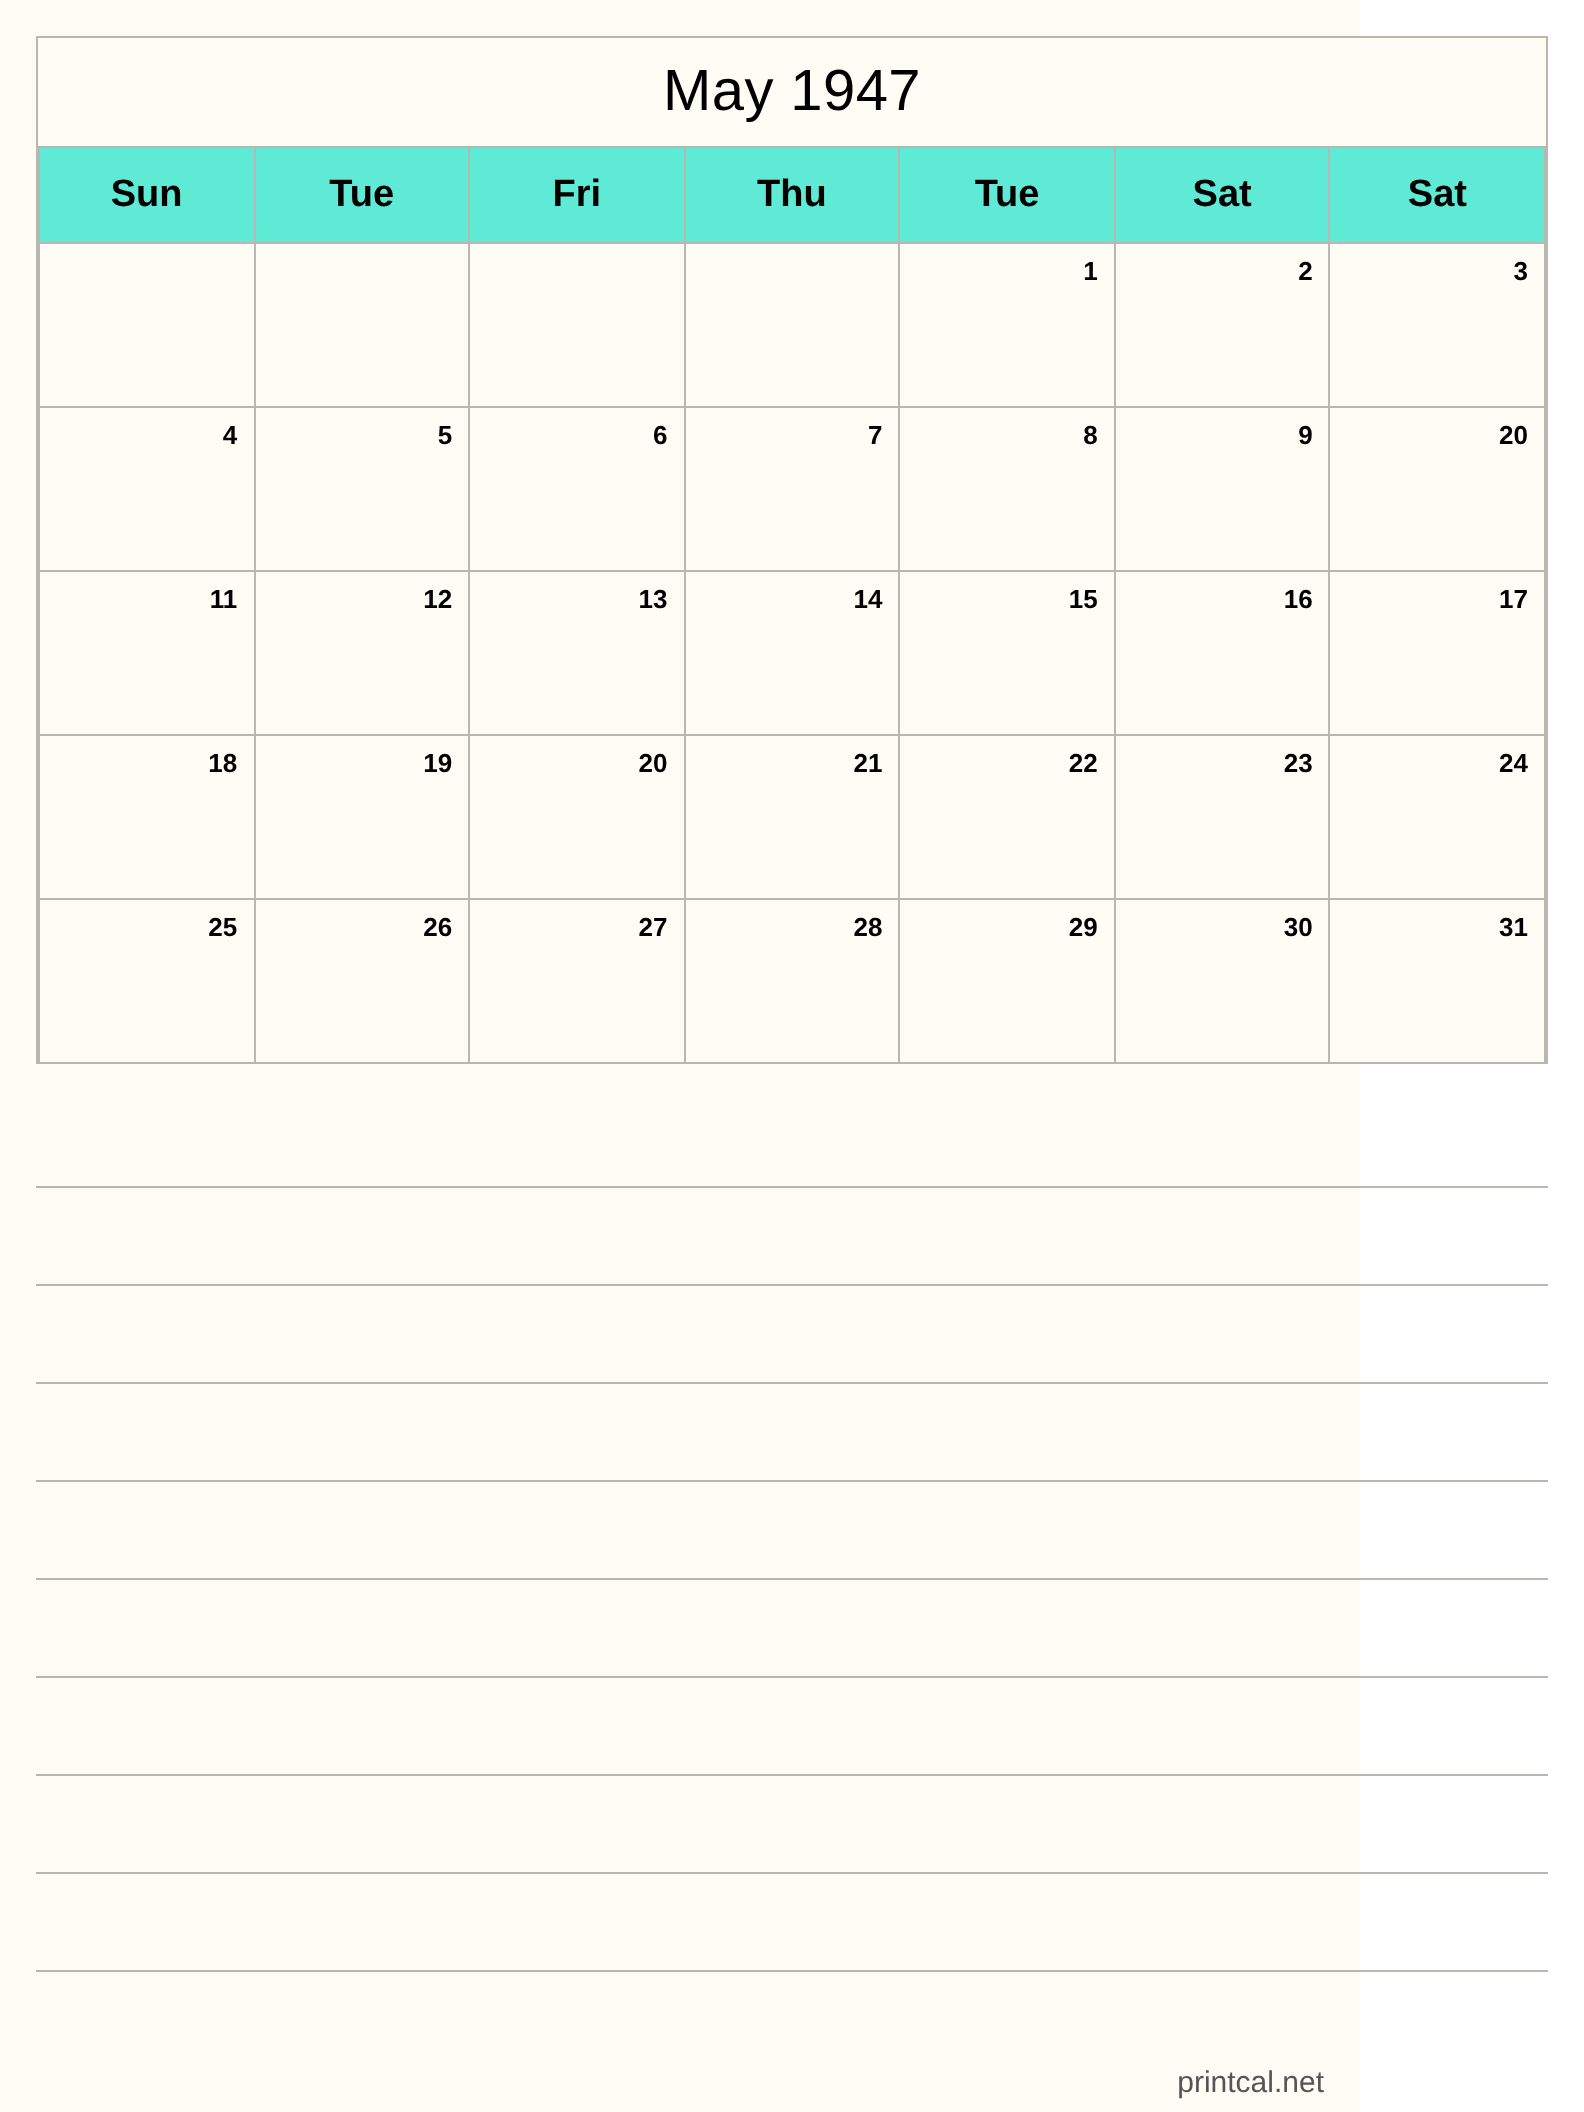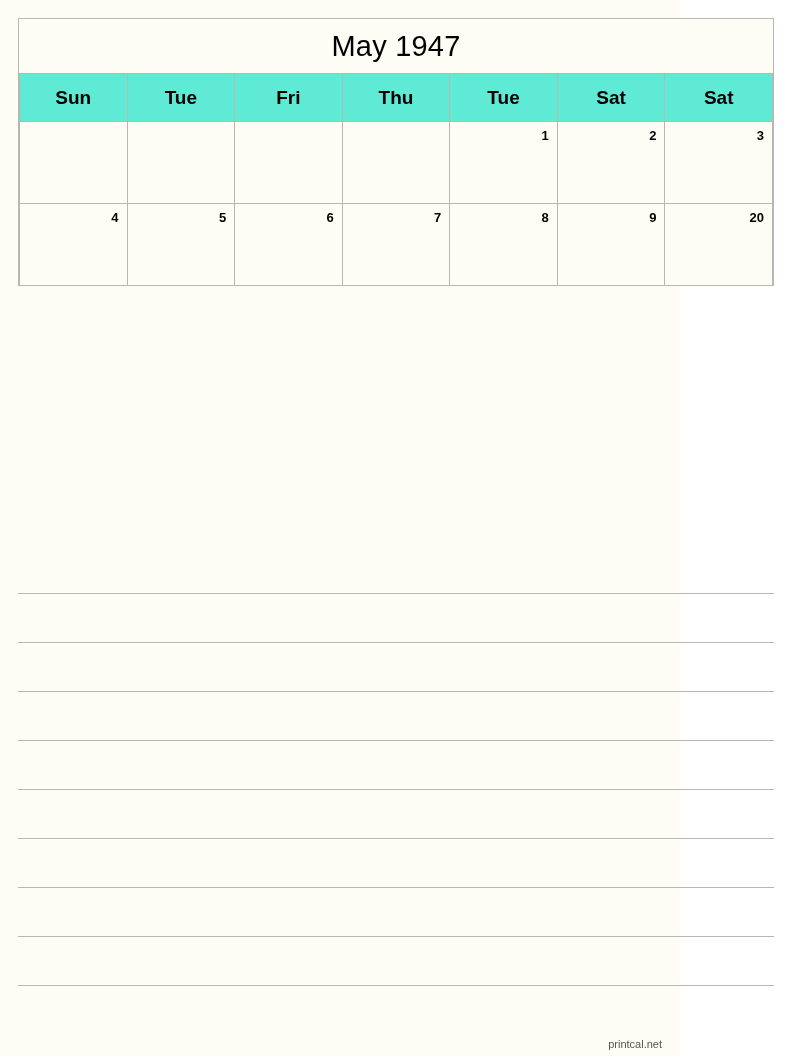--- a/index.html
+++ b/index.html
@@ -74,21 +74,21 @@
     width: 756px;
   }
   .note-line {
     height: 48px;
     border-bottom: 1px solid #b8b8b0;
   }
   .footer {
     position: absolute;
     right: 18px;
     bottom: 6px;
-    font-size: 11px;
+    font-size: 15px;
     color: #555555;
   }
 </style>
 </head>
 <body>
 
 <div class="page">
 
   <div class="calendar">
     <div class="cal-title">May 1947</div>
@@ -116,20 +116,47 @@
         </tr>
         <tr>
           <td>4</td>
           <td>5</td>
           <td>6</td>
           <td>7</td>
           <td>8</td>
           <td>9</td>
           <td>20</td>
         </tr>
+        <tr>
+          <td>11</td>
+          <td>12</td>
+          <td>13</td>
+          <td>14</td>
+          <td>15</td>
+          <td>16</td>
+          <td>17</td>
+        </tr>
+        <tr>
+          <td>18</td>
+          <td>19</td>
+          <td>20</td>
+          <td>21</td>
+          <td>22</td>
+          <td>23</td>
+          <td>24</td>
+        </tr>
+        <tr>
+          <td>25</td>
+          <td>26</td>
+          <td>27</td>
+          <td>28</td>
+          <td>29</td>
+          <td>30</td>
+          <td>31</td>
+        </tr>
       </tbody>
     </table>
   </div>
 
   <div class="notes">
     <div class="note-line"></div>
     <div class="note-line"></div>
     <div class="note-line"></div>
     <div class="note-line"></div>
     <div class="note-line"></div>

